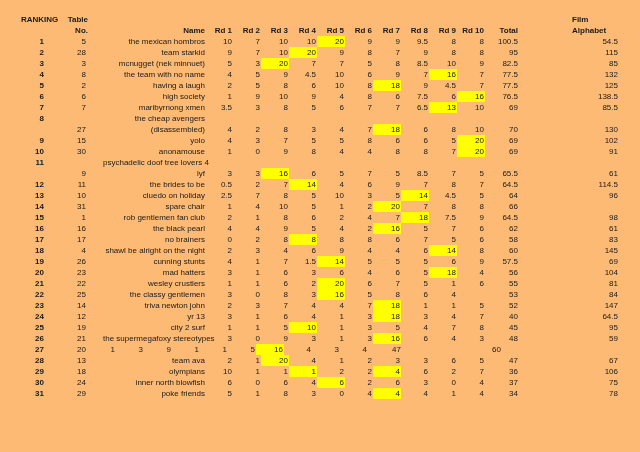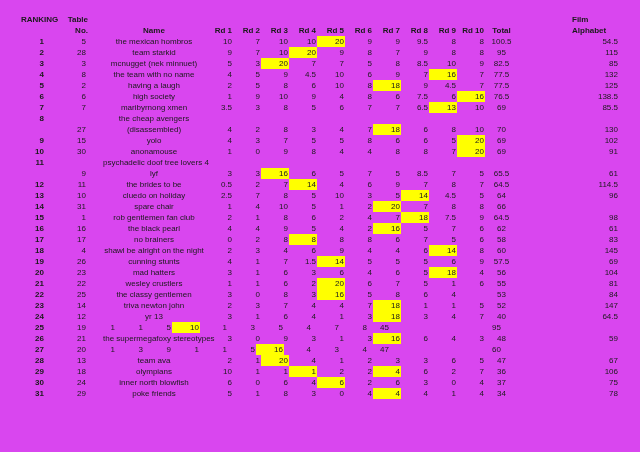--- a/index.html
+++ b/index.html
@@ -1,34 +1,34 @@
 <!DOCTYPE html>
 <html><head>
 <meta charset="utf-8">
 <style>
   html,body { margin:0; padding:0; background:#ffffff; }
   .sheet {
     position:relative;
     width:640px; height:452px;
-    background:#d946ef;
+    background:#fdba74;
     font-family:"Liberation Sans", sans-serif;
     font-size:8px;
     line-height:11px;
     color:#1a1a1a;
     box-sizing:border-box;
     padding-top:14px;
     overflow:hidden;
   }
   .line { display:flex; height:11px; align-items:center; }
   .c { flex:none; box-sizing:border-box; white-space:nowrap; overflow:visible; }
   .c-rank  { width:46px;  text-align:right; padding-right:2px; font-weight:bold; }
   .c-tno   { width:42px;  text-align:right; padding-right:2px; }
-  .c-name  { width:117px; text-align:center;  padding-left:15px; }
+  .c-name  { width:117px; text-align:right;  padding-left:15px; }
   .c-rd    { width:28px;  text-align:right; padding-right:1px; }
-  .c-total { width:34px;  text-align:center; padding-right:1px; }
+  .c-total { width:34px;  text-align:right; padding-right:1px; }
   .c-film  { width:99px;  text-align:right; }
   .c-fill  { width:314px; }
   .hdr { font-weight:bold; }
   .hdr-ranking { text-align:left; padding-left:21px; padding-right:0; font-weight:bold; }
   .hdr-tno     { text-align:right; padding-left:16px; padding-right:0; }
   .hdr-film    { text-align:left; padding-left:53px; }
   .hl { background:#ffff00; }
 </style>
 </head>
 <body>
@@ -467,20 +467,21 @@
         <span class="c c-rd hl">18</span>
         <span class="c c-rd">3</span>
         <span class="c c-rd">4</span>
         <span class="c c-rd">7</span>
         <span class="c c-total">40</span>
         <span class="c c-film">64.5</span>
       </div>
       <div class="line">
         <span class="c c-rank">25</span>
         <span class="c c-tno">19</span>
+        <span class="c c-name">city 2 surf</span>
         <span class="c c-rd">1</span>
         <span class="c c-rd">1</span>
         <span class="c c-rd">5</span>
         <span class="c c-rd hl">10</span>
         <span class="c c-rd">1</span>
         <span class="c c-rd">3</span>
         <span class="c c-rd">5</span>
         <span class="c c-rd">4</span>
         <span class="c c-rd">7</span>
         <span class="c c-rd">8</span>

